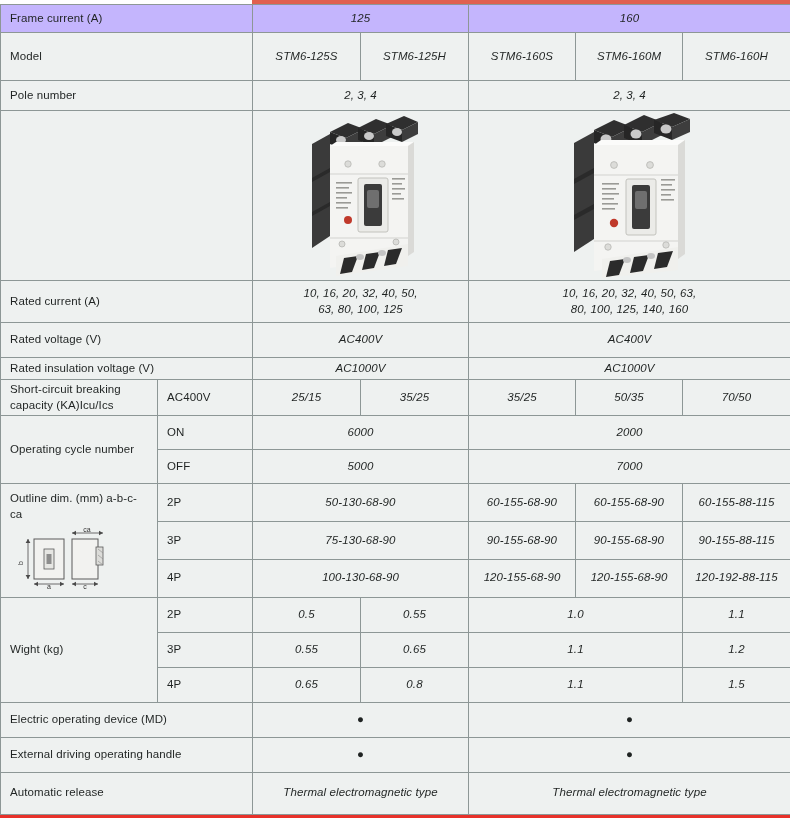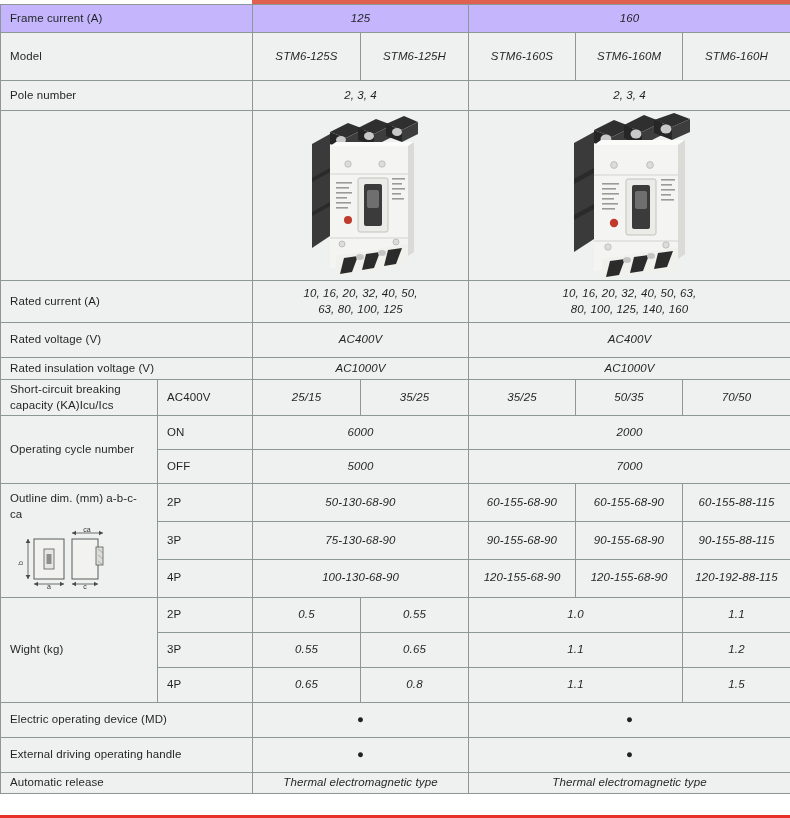--- a/index.html
+++ b/index.html
@@ -366,21 +366,21 @@
         <td class="val dot" colspan="2">●</td>
         <td class="val dot" colspan="3">●</td>
       </tr>
 
       <tr style="height:35px">
         <td class="rowlabel" colspan="2">External driving operating handle</td>
         <td class="val dot" colspan="2">●</td>
         <td class="val dot" colspan="3">●</td>
       </tr>
 
-      <tr style="height:21px">
+      <tr style="height:42px">
         <td class="rowlabel" colspan="2">Automatic release</td>
         <td class="val" colspan="2">Thermal electromagnetic type</td>
         <td class="val" colspan="3">Thermal electromagnetic type</td>
       </tr>
 
     </tbody>
   </table>
 
   <div class="accent-bottom"></div>
 </div>

